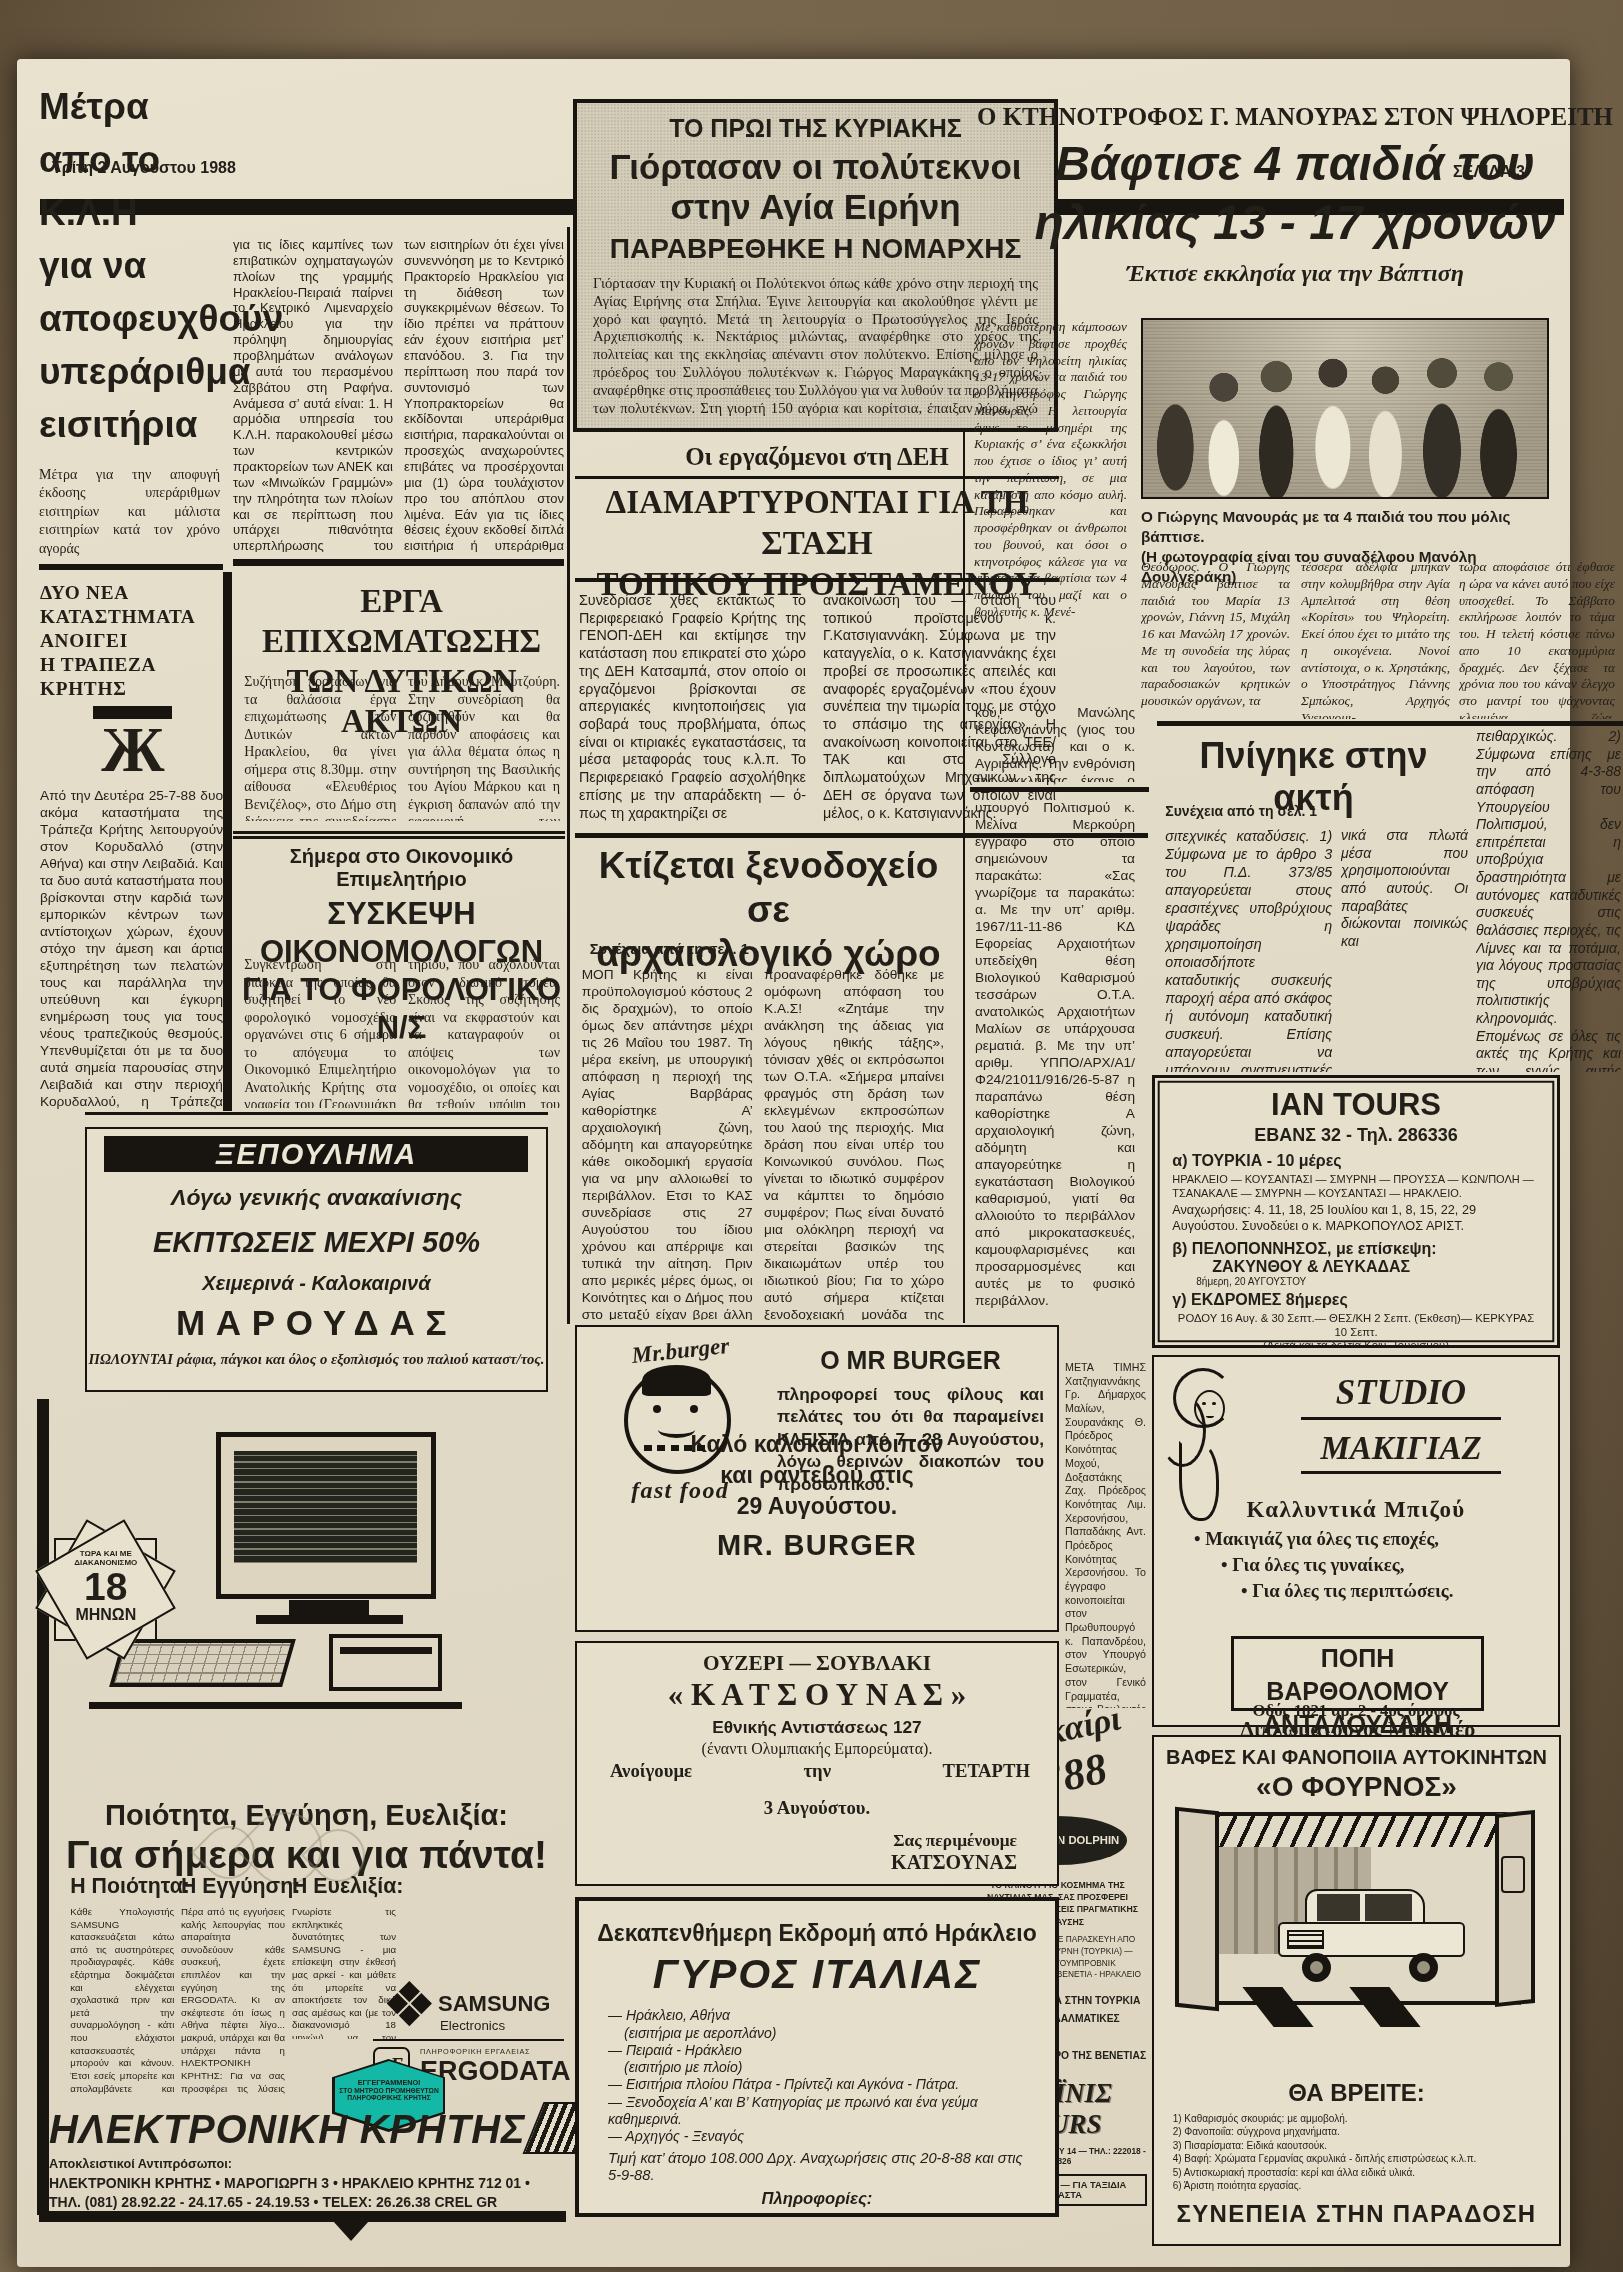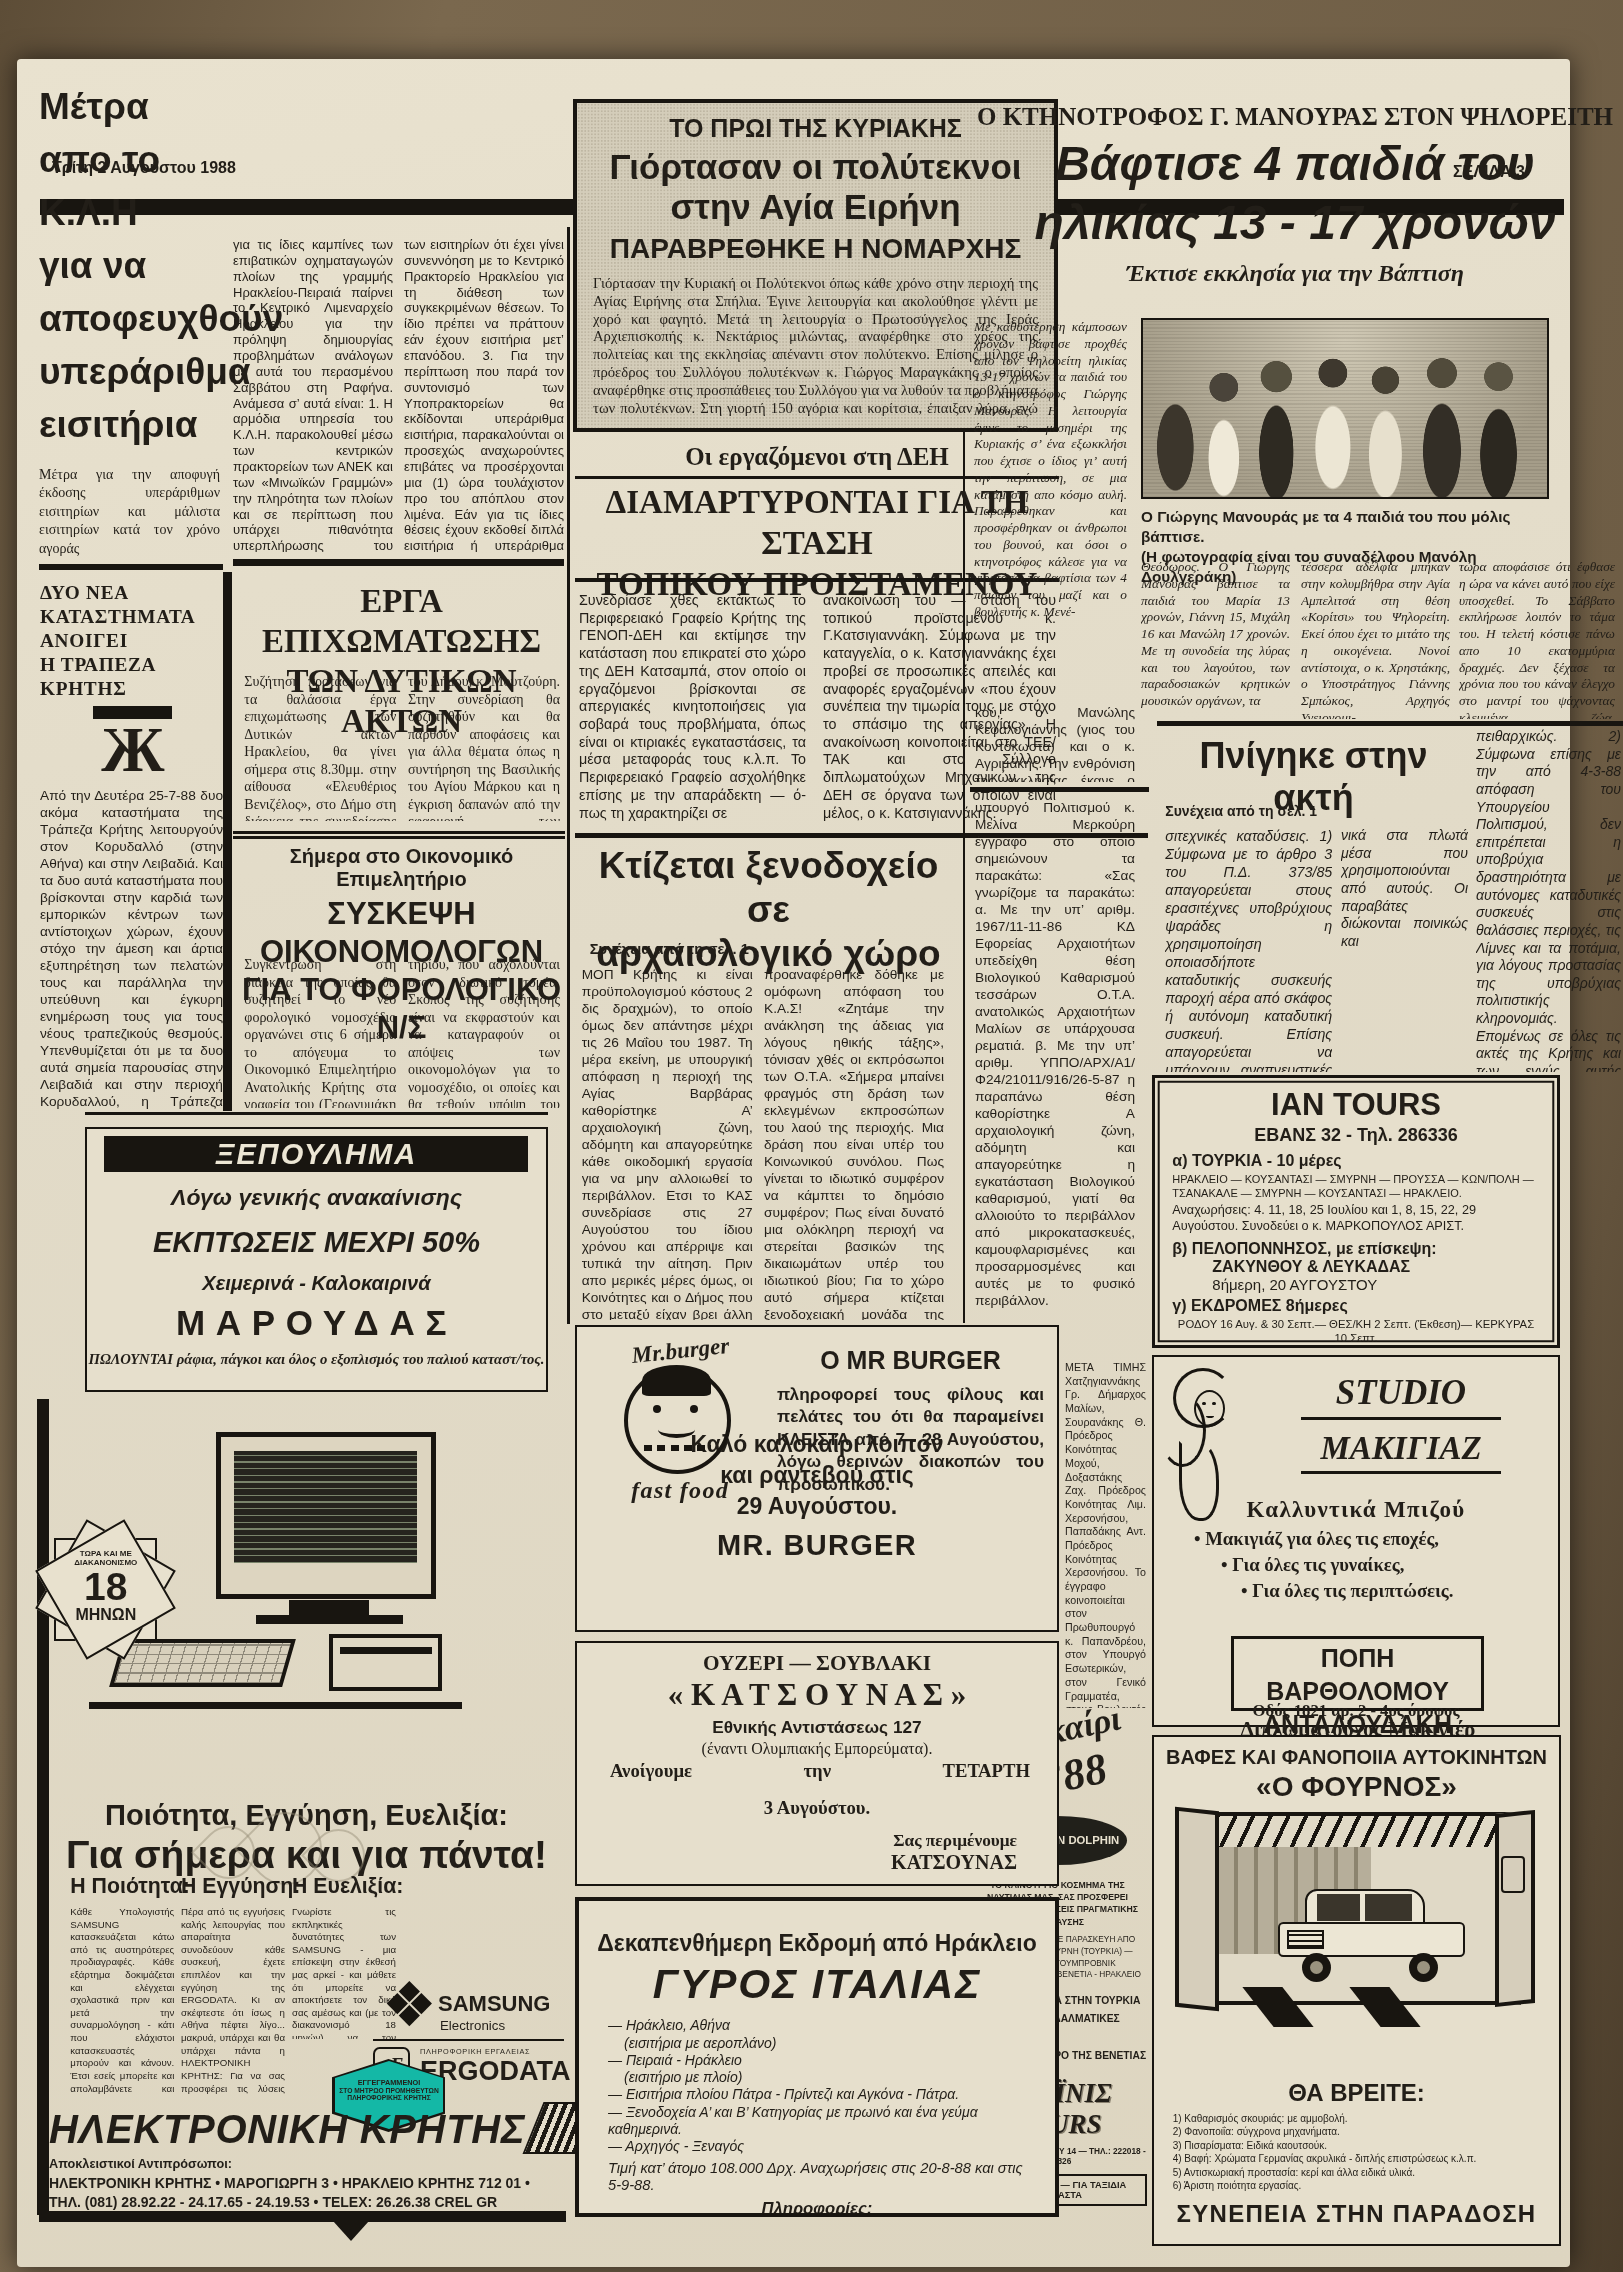--- a/index.html
+++ b/index.html
@@ -256,21 +256,21 @@
 </div>
 
 <div class="box" style="left:1152px;top:1075px;width:408px;height:273px;border-width:3.3px;box-shadow:inset 0 0 0 2.7px #e6dfcc,inset 0 0 0 4.7px #181510;padding:9.3px 17.3px;overflow:hidden">
   <div class="ctr b san" style="font-size:31px">IAN TOURS</div>
   <div class="ctr b san" style="font-size:18px;margin-top:1.3px">ΕΒΑΝΣ 32 - Τηλ. 286336</div>
   <div class="b san" style="font-size:16px;margin-top:6.7px">α) ΤΟΥΡΚΙΑ - 10 μέρες</div>
   <div class="san" style="font-size:11px;line-height:1.25;margin-top:2.7px">ΗΡΑΚΛΕΙΟ — ΚΟΥΣΑΝΤΑΣΙ — ΣΜΥΡΝΗ — ΠΡΟΥΣΣΑ — ΚΩΝ/ΠΟΛΗ — ΤΣΑΝΑΚΑΛΕ — ΣΜΥΡΝΗ — ΚΟΥΣΑΝΤΑΣΙ — ΗΡΑΚΛΕΙΟ.</div>
   <div class="san" style="font-size:12.7px;line-height:1.25;margin-top:2.7px">Αναχωρήσεις: 4. 11, 18, 25 Ιουλίου και 1, 8, 15, 22, 29 Αυγούστου. Συνοδεύει ο κ. ΜΑΡΚΟΠΟΥΛΟΣ ΑΡΙΣΤ.</div>
   <div class="b san" style="font-size:16px;margin-top:5.3px">β) ΠΕΛΟΠΟΝΝΗΣΟΣ, με επίσκεψη:</div>
   <div class="b san" style="font-size:16px;margin-left:40px">ΖΑΚΥΝΘΟΥ &amp; ΛΕΥΚΑΔΑΣ</div>
-  <div class="san" style="font-size:15px;margin-left:40px">8ήμερη, 20 ΑΥΓΟΥΣΤΟΥ</div>
+  <div class="san" style="font-size:10px;margin-left:24px">8ήμερη, 20 ΑΥΓΟΥΣΤΟΥ</div>
   <div class="b san" style="font-size:16px;margin-top:4px">γ) ΕΚΔΡΟΜΕΣ 8ήμερες</div>
   <div class="san ctr" style="font-size:11.3px;line-height:1.25;margin-top:1.3px">ΡΟΔΟΥ 16 Αυγ. &amp; 30 Σεπτ.— ΘΕΣ/ΚΗ 2 Σεπτ. (Έκθεση)— ΚΕΡΚΥΡΑΣ 10 Σεπτ.</div>
   <div class="san ctr" style="font-size:11.3px">(Δεκτά και τα δελτία Κοιν. Τουρισμού)</div>
 
 </div>
 
 <div class="box" style="left:1152px;top:1355px;width:408px;height:372px;border-width:2px">
   <div class="abs" style="left:5.3px;top:4px;width:100px;height:167px">
     <div class="abs" style="left:13.3px;top:6.7px;width:60px;height:60px;border:3.3px solid #181510;border-radius:50%;border-right-color:transparent"></div>
     <div class="abs" style="left:0px;top:33px;width:47px;height:73px;border:3.3px solid #181510;border-radius:50%;border-left-color:transparent;border-top-color:transparent"></div>
@@ -381,21 +381,21 @@
     <span>ΤΕΤΑΡΤΗ</span>
   </div>
   <div class="ctr b ser" style="margin-top:39px;font-size:18.7px">3 Αυγούστου.</div>
   <div class="abs b ser" style="right:40px;top:188px;font-size:17.3px;text-align:right">
     <div>Σας περιμένουμε</div>
     <div style="font-size:20px">ΚΑΤΣΟΥΝΑΣ</div>
   </div>
 </div>
 
 <div class="box" style="left:575px;top:1897px;width:484px;height:320px;border-width:4px;overflow:hidden">
-  <div class="ctr b san" style="margin-top:29px;font-size:23px">Δεκαπενθήμερη Εκδρομή από Ηράκλειο</div>
+  <div class="ctr b san" style="margin-top:19px;font-size:23px">Δεκαπενθήμερη Εκδρομή από Ηράκλειο</div>
   <div class="ctr b i san" style="font-size:41px;margin-top:4px;letter-spacing:2px">ΓΥΡΟΣ ΙΤΑΛΙΑΣ</div>
   <div class="i san" style="margin:9.3px 27px 0 29px;font-size:14px;line-height:17.3px">
     <div>— Ηράκλειο, Αθήνα</div>
     <div style="margin-left:16px">(εισιτήρια με αεροπλάνο)</div>
     <div>— Πειραιά - Ηράκλειο</div>
     <div style="margin-left:16px">(εισιτήριο με πλοίο)</div>
     <div>— Εισιτήρια πλοίου Πάτρα - Πρίντεζι και Αγκόνα - Πάτρα.</div>
     <div>— Ξενοδοχεία Α’ και Β’ Κατηγορίας με πρωινό και ένα γεύμα καθημερινά.</div>
     <div>— Αρχηγός - Ξεναγός</div>
   </div>

